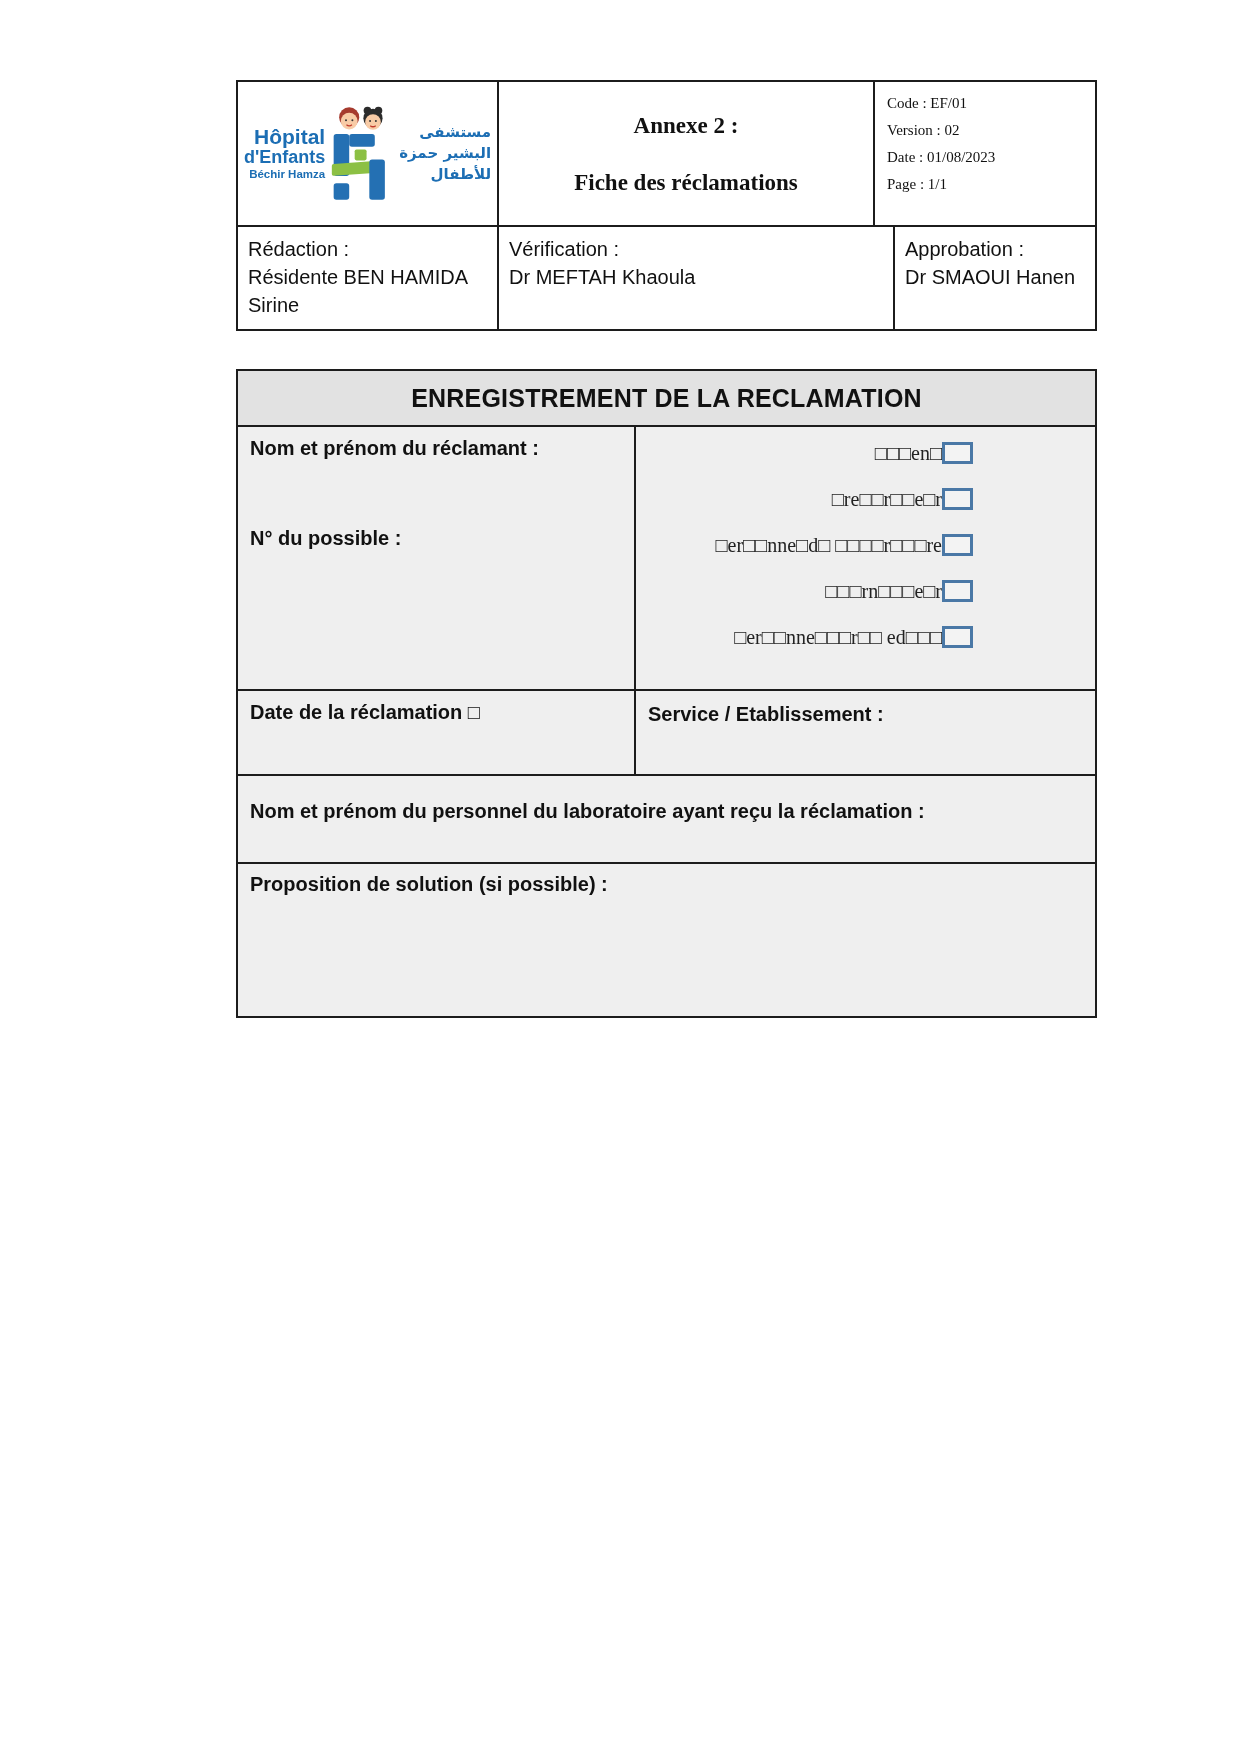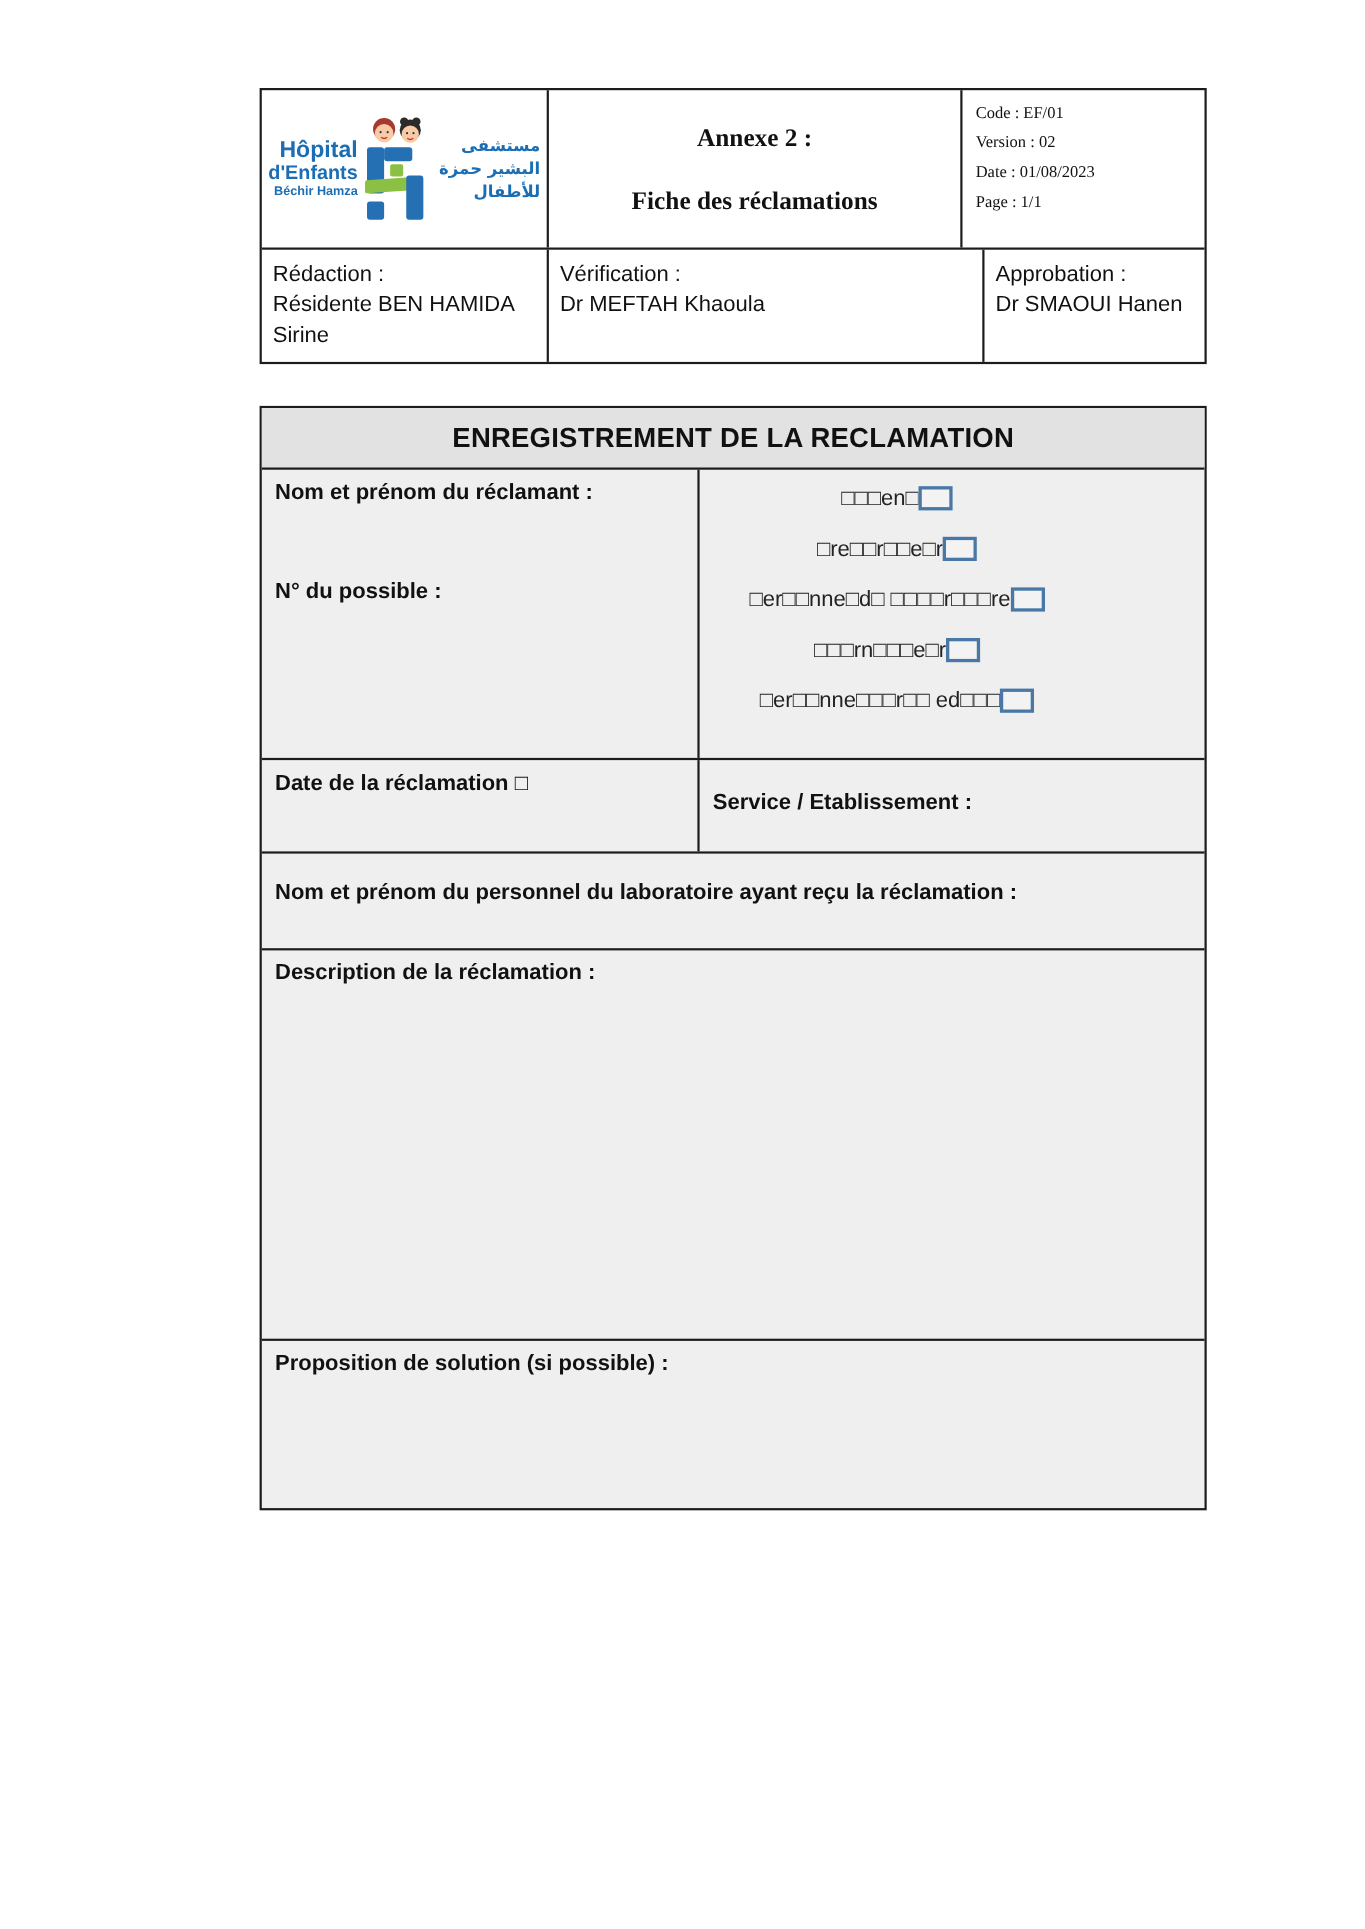--- a/index.html
+++ b/index.html
@@ -46,27 +46,27 @@
 
   .frow { display:flex; border-bottom:2px solid #1c1c1c; }
   .frow-last { border-bottom:none; }
   .lbl { font-weight:bold; font-size:20px; }
 
   .row1 { height:264px; }
   .row1-left { width:398px; border-right:2px solid #1c1c1c; position:relative; }
   .row1-left .reclamant { position:absolute; top:10px; left:12px; }
   .row1-left .phone     { position:absolute; top:100px; left:12px; }
   .row1-right { flex:1; padding-top:3px; }
-  .opt-line { height:46px; display:flex; align-items:center; justify-content:center; padding:0 122px 0 22px; }
+  .opt-line { height:46px; display:flex; align-items:center; justify-content:flex-end; padding:0 122px 0 22px;font-family:Liberation Serif, serif; }
   .opt-label { font-size:20px; color:#222; white-space:pre; }
   .checkbox { width:31px; height:22px; border:3px solid #4a78a6; background:#f3f3f3; flex:0 0 auto; }
 
   .row2 { height:85px; }
   .row2-left  { width:398px; border-right:2px solid #1c1c1c; padding:10px 12px; }
-  .row2-right { flex:1; padding:27px 12px; }
+  .row2-right { flex:1; padding:12px 12px; }
 
   .row3 { height:88px; display:block; padding:24px 12px; }
   .row4 { height:355px; display:block; padding:9px 12px; }
   .row5 { height:152px; display:block; padding:9px 12px; }
 </style>
 </head>
 <body>
 
 <div class="header-table">
   <div class="header-rowA">
@@ -184,20 +184,17 @@
     </div>
     <div class="row2-right">
       <span class="lbl">Service / Etablissement :</span>
     </div>
   </div>
 
   <div class="frow row3">
     <span class="lbl">Nom et prénom du personnel du laboratoire ayant reçu la réclamation :</span>
   </div>
 
-  <div class="frow row4">
-    <span class="lbl">Description de la réclamation :</span>
-  </div>
 
   <div class="frow row5 frow-last">
     <span class="lbl">Proposition de solution (si possible) :</span>
   </div>
 </div>
 
 </body></html>

